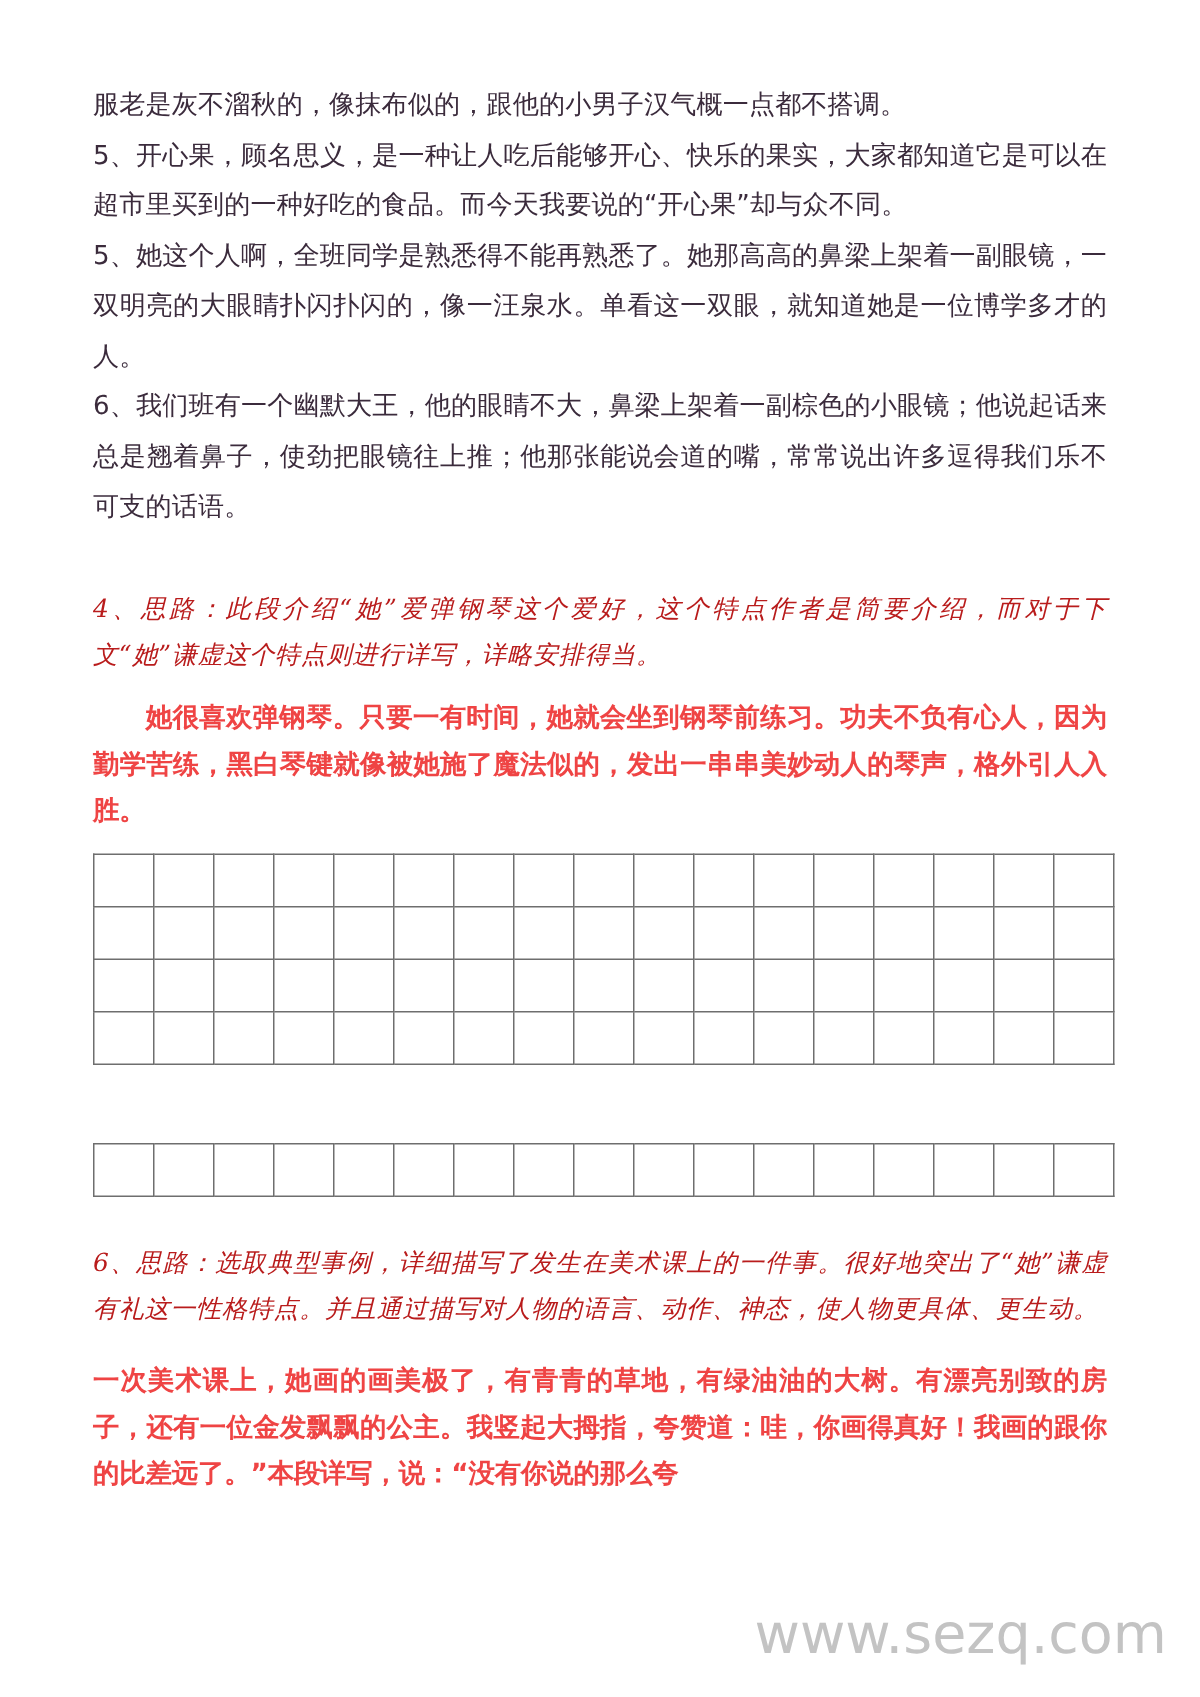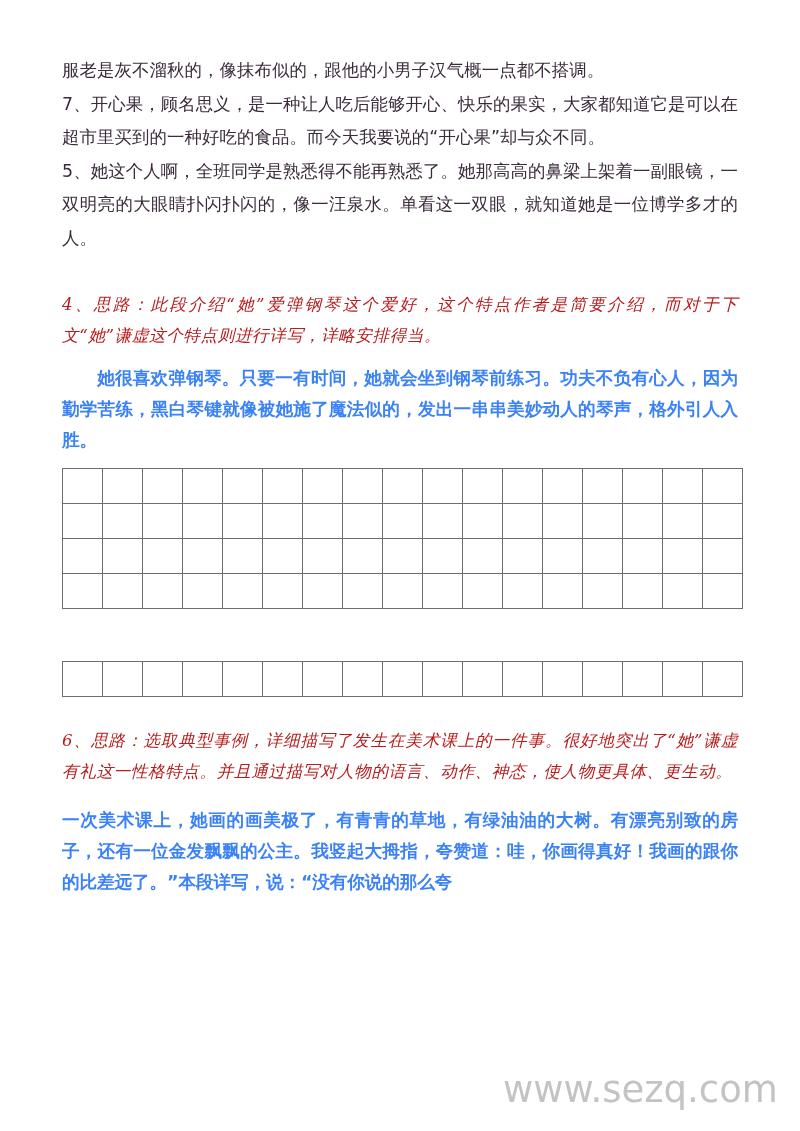--- a/index.html
+++ b/index.html
@@ -54,21 +54,21 @@
     letter-spacing: 0.6px;
     font-style: italic;
   }
 
   
   .boldPara {
     font-family: "DejaVu Sans", "Liberation Sans", sans-serif;
     font-weight: bold;
     font-size: 17.6px;
     line-height: 31px;
-    color: #3b82f6;
+    color: #ef4444;
     text-align: justify;
     text-justify: inter-character;
     margin: 0;
     letter-spacing: -0.1px;
   }
   .boldPara.indent { text-indent: 2em; }
 
   
   .gridWrap { position: relative; }
   table.grid {
@@ -105,24 +105,25 @@
 </style>
 </head>
 <body>
 
 <div class="page">
 
   <div class="content">
 
     <p class="para">服老是灰不溜秋的，像抹布似的，跟他的小男子汉气概一点都不搭调。</p>
 
-    <p class="para">7、开心果，顾名思义，是一种让人吃后能够开心、快乐的果实，大家都知道它是可以在超市里买到的一种好吃的食品。而今天我要说的“开心果”却与众不同。</p>
+    <p class="para">5、开心果，顾名思义，是一种让人吃后能够开心、快乐的果实，大家都知道它是可以在超市里买到的一种好吃的食品。而今天我要说的“开心果”却与众不同。</p>
 
     <p class="para">5、她这个人啊，全班同学是熟悉得不能再熟悉了。她那高高的鼻梁上架着一副眼镜，一双明亮的大眼睛扑闪扑闪的，像一汪泉水。单看这一双眼，就知道她是一位博学多才的人。</p>
 
+    <p class="para">6、我们班有一个幽默大王，他的眼睛不大，鼻梁上架着一副棕色的小眼镜；他说起话来总是翘着鼻子，使劲把眼镜往上推；他那张能说会道的嘴，常常说出许多逗得我们乐不可支的话语。</p>
 
     <div class="spacer-34"></div>
 
     <div>
       <p class="siLu">4、思路：此段介绍“她”爱弹钢琴这个爱好，这个特点作者是简要介绍，而对于下文“她”谦虚这个特点则进行详写，详略安排得当。</p>
 
       <div class="spacer-12"></div>
 
       <p class="boldPara indent">她很喜欢弹钢琴。只要一有时间，她就会坐到钢琴前练习。功夫不负有心人，因为勤学苦练，黑白琴键就像被她施了魔法似的，发出一串串美妙动人的琴声，格外引人入胜。</p>
 

